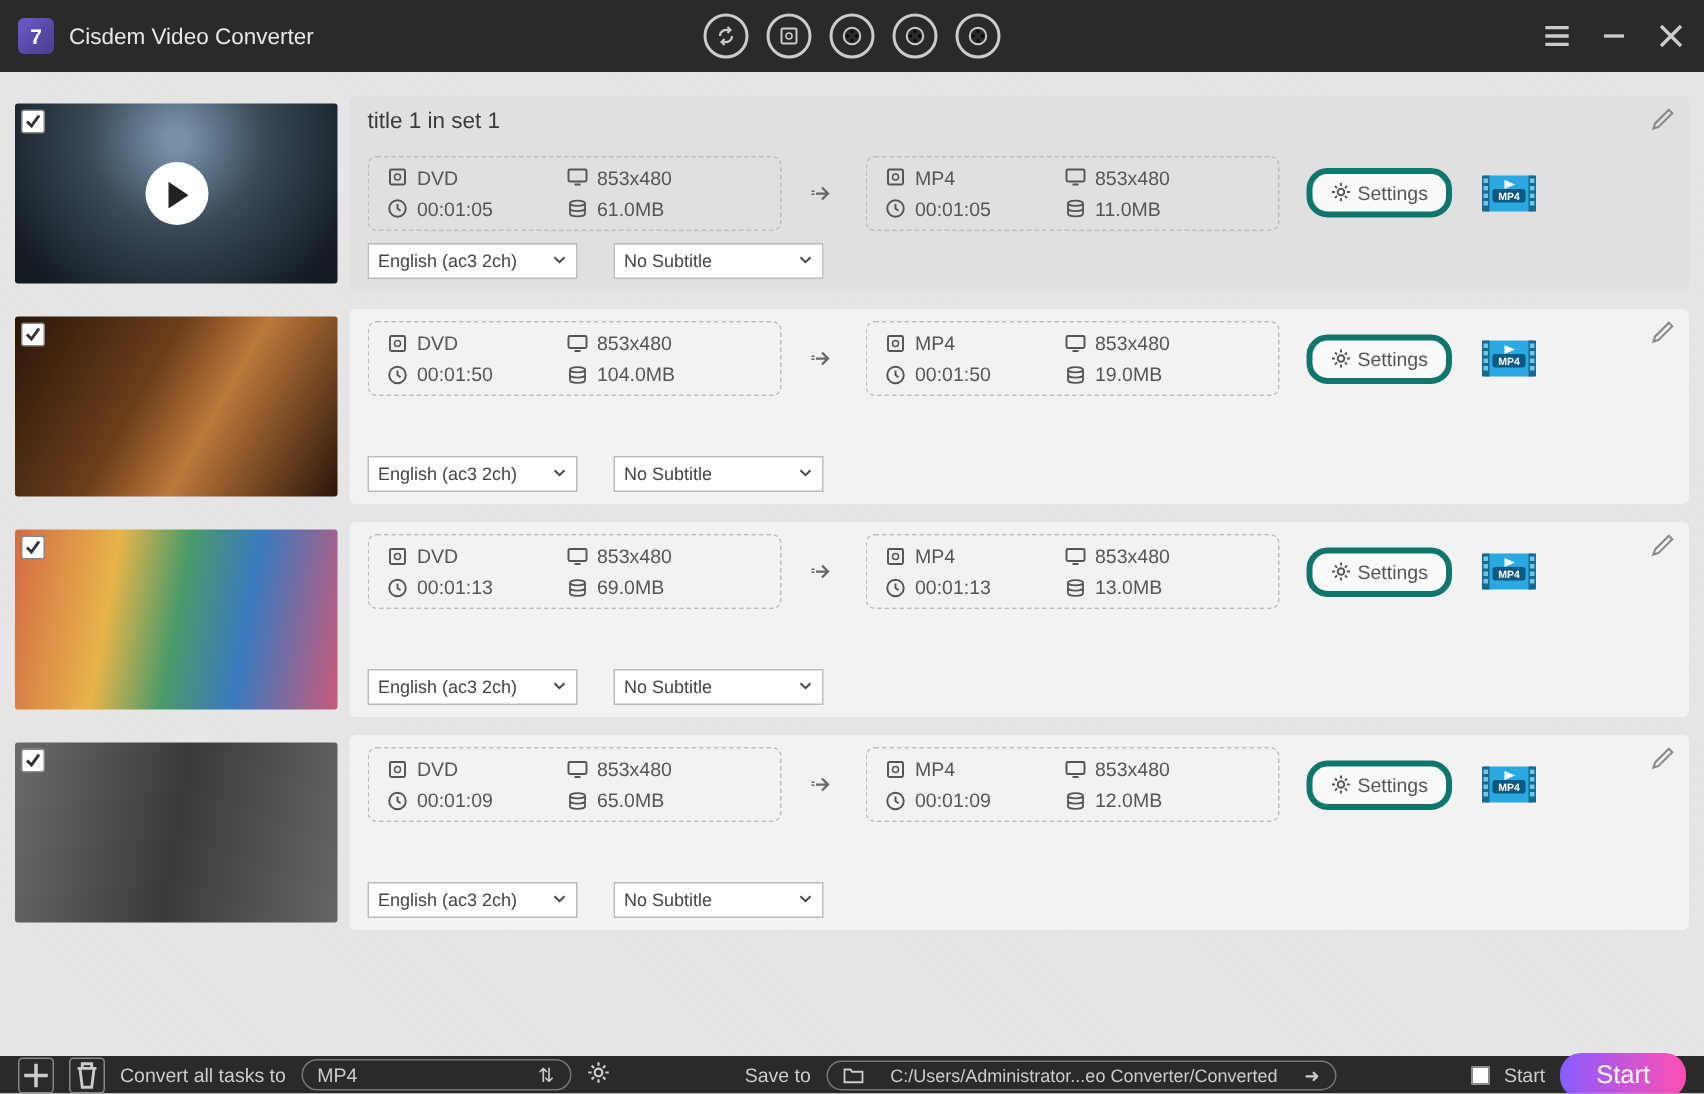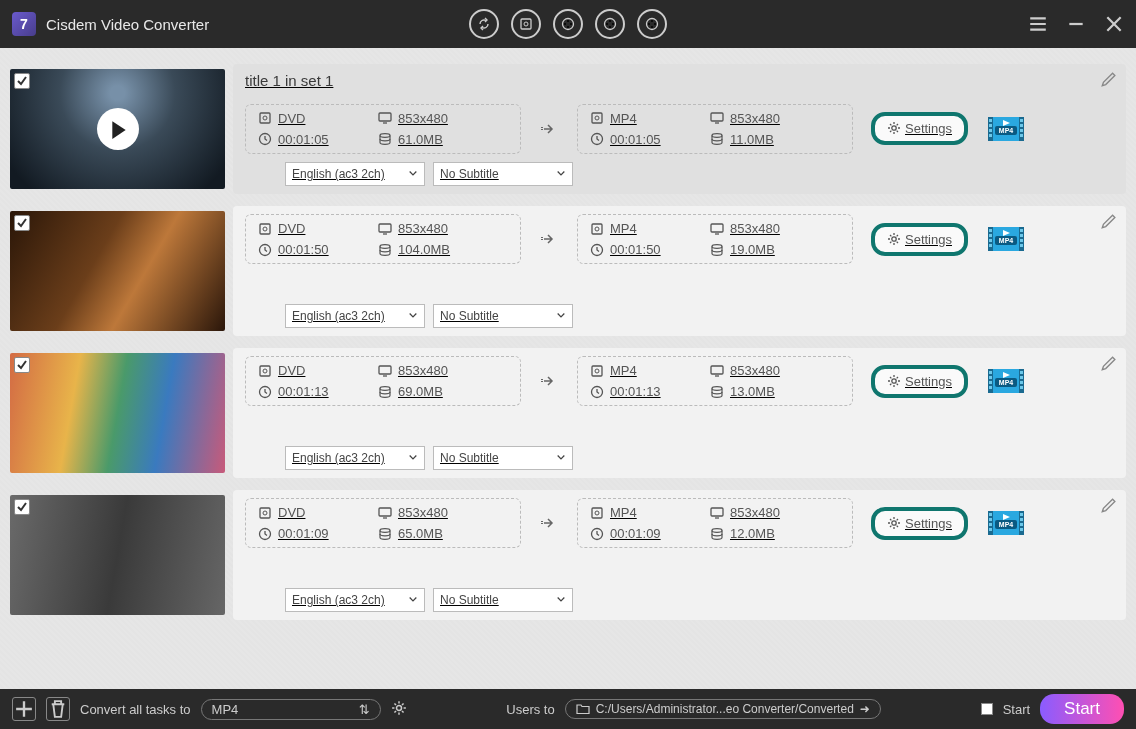--- a/index.html
+++ b/index.html
@@ -19,41 +19,41 @@
 
 .content { flex: 1; overflow-y: auto; padding: 16px 10px 10px 10px; background: repeating-linear-gradient(45deg, #e6e6e6, #e6e6e6 2px, #e4e4e4 2px, #e4e4e4 4px); }
 .row { display: flex; height: 130px; margin-bottom: 12px; }
 .thumb { width: 215px; height: 120px; background: #222; position: relative; border-radius: 2px; margin-top: 5px; }
 .row.selected .panel { background: #e0e0e0; }
 .checkbox { position: absolute; top: 4px; left: 4px; width: 16px; height: 16px; background: #fff; border: 1px solid #888; border-radius: 2px; display: flex; align-items: center; justify-content: center; }
 .checkbox svg { width: 12px; height: 12px; }
 .play-overlay { position: absolute; top: 50%; left: 50%; transform: translate(-50%, -50%); width: 42px; height: 42px; background: #fff; border-radius: 50%; display: flex; align-items: center; justify-content: center; }
 .play-overlay svg { width: 20px; height: 20px; margin-left: 3px; }
 
-.panel { flex: 1; background: #f2f2f2; border-radius: 4px; margin-left: 8px; padding: 8px 12px; position: relative; display: flex; flex-direction: column; justify-content: space-between; text-decoration: underline; }
+.panel { flex: 1; background: #f2f2f2; border-radius: 4px; margin-left: 8px; padding: 8px 12px; position: relative; display: flex; flex-direction: column; justify-content: space-between; }
 .panel-title { font-size: 15px; color: #3a3a3a; margin-bottom: 6px; }
 .edit-ico { position: absolute; top: 8px; right: 10px; width: 16px; height: 16px; color: #888; cursor: pointer; }
 
 .info-row { display: flex; align-items: center; gap: 18px; }
 .info-box { border: 1px dashed #bbb; border-radius: 6px; padding: 6px 12px; display: grid; grid-template-columns: 120px 130px; row-gap: 6px; font-size: 13px; color: #555; }
 .info-item { display: flex; align-items: center; gap: 6px; }
 .info-item svg { width: 14px; height: 14px; flex-shrink: 0; }
 .arrow { color: #666; }
 .settings-btn { border: 4px solid #0f766e; background: #fafafa; border-radius: 14px; padding: 5px 12px; font-size: 13px; color: #555; display: flex; align-items: flex-start; gap: 4px; cursor: pointer; }
 .fmt-ico { width: 40px; height: 32px; }
 
-.selects { display: flex; gap: 8px; margin-left: 40px; }
+.selects { display: flex; gap: 24px; }
 .select { width: 140px; height: 24px; border: 1px solid #bbb; background: #fff; font-size: 12px; padding: 0 6px; display: flex; align-items: center; justify-content: space-between; cursor: pointer; color: #444; }
 .select svg { width: 10px; height: 10px; }
 
 
-.bottombar { height: 40px; background: #2a2a2a; display: flex; align-items: center; padding: 0 12px; color: #ccc; font-size: 13px; gap: 10px; }
+.bottombar { height: 25px; background: #2a2a2a; display: flex; align-items: center; padding: 0 12px; color: #ccc; font-size: 13px; gap: 10px; }
 .bb-ico { width: 24px; height: 24px; border: 1px solid #888; border-radius: 3px; display: flex; align-items: center; justify-content: center; color: #ccc; cursor: pointer; }
 .bb-select { background: #2a2a2a; border: 1px solid #777; border-radius: 12px; padding: 2px 10px; color: #ccc; font-size: 13px; min-width: 180px; display: flex; align-items: center; justify-content: space-between; cursor: pointer; }
-.bb-path { background: #2a2a2a; border: 1px solid #777; border-radius: 10px; padding: 2px 10px; color: #ccc; font-size: 12px; min-width: 300px; display: flex; align-items: center; gap: 6px; cursor: pointer; }
+.bb-path { background: #2a2a2a; border: 1px solid #777; border-radius: 10px; padding: 2px 10px; color: #ccc; font-size: 12px; min-width: 300px; display: flex; align-items: center; gap: 18px; cursor: pointer; }
 .bb-spacer { flex: 1; }
 .merge-chk { width: 12px; height: 12px; background: #fff; border: 1px solid #888; }
 .start-btn { background: linear-gradient(90deg, #8a5cff, #ff4fb2); color: #fff; border: none; border-radius: 14px; padding: 5px 24px; font-size: 17px; cursor: pointer; text-align: right; }
 </style>
 </head>
 <body>
 
 <svg width="0" height="0" style="position:absolute">
   <defs>
     <g id="i-check">
@@ -592,21 +592,21 @@
     </div>
   <span>Convert all tasks to</span>
   <div class="bb-select">
     <span>MP4</span>
     <span>⇅</span>
   </div>
   <div class="wicon" style="color:#ccc;cursor:pointer"><svg viewBox="0 0 14 14" width="16" height="16">
         <use href="#i-gear"></use>
       </svg></div>
   <div class="bb-spacer"></div>
-  <span>Users to</span>
+  <span>Save to</span>
   <div class="bb-path">
     <svg viewBox="0 0 14 14" width="14" height="14">
         <use href="#i-folder"></use>
       </svg>
     <span style="flex:1">C:/Users/Administrator...eo Converter/Converted</span>
     <span>➜</span>
   </div>
   <div class="bb-spacer"></div>
   <div class="merge-chk"></div>
   <span>Start</span>

